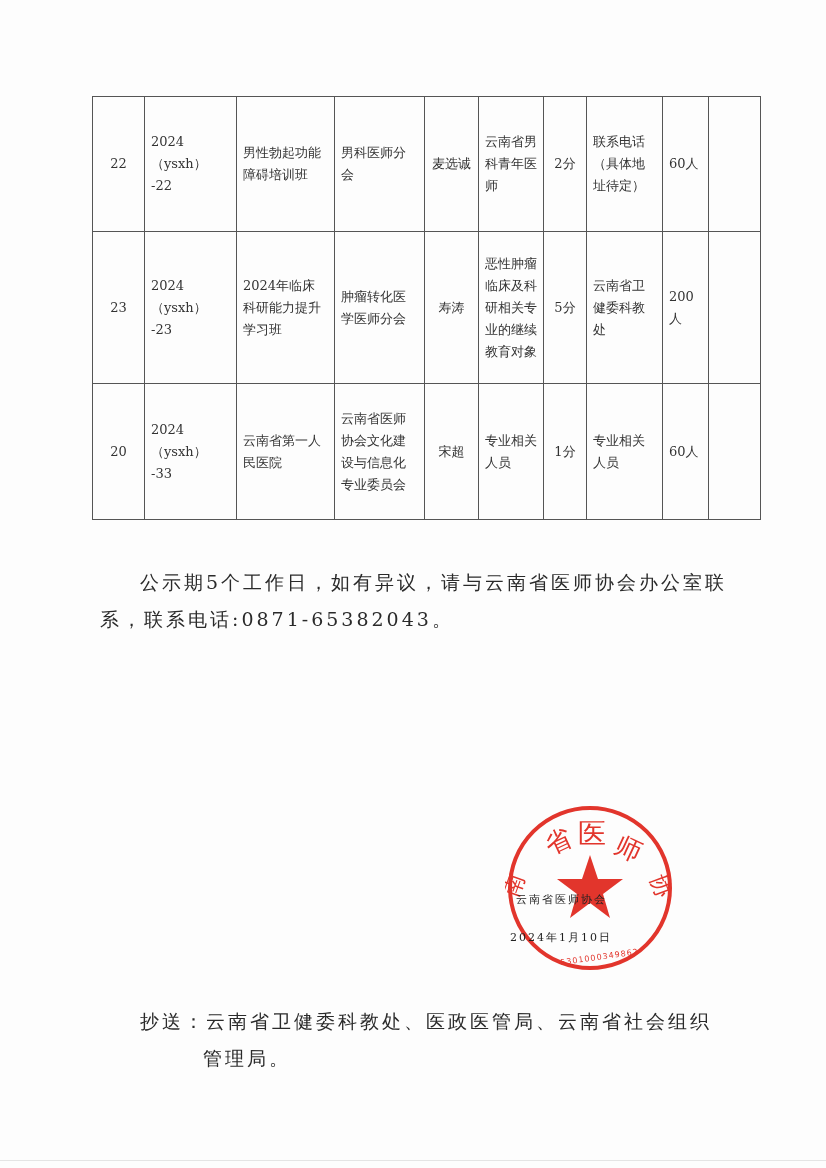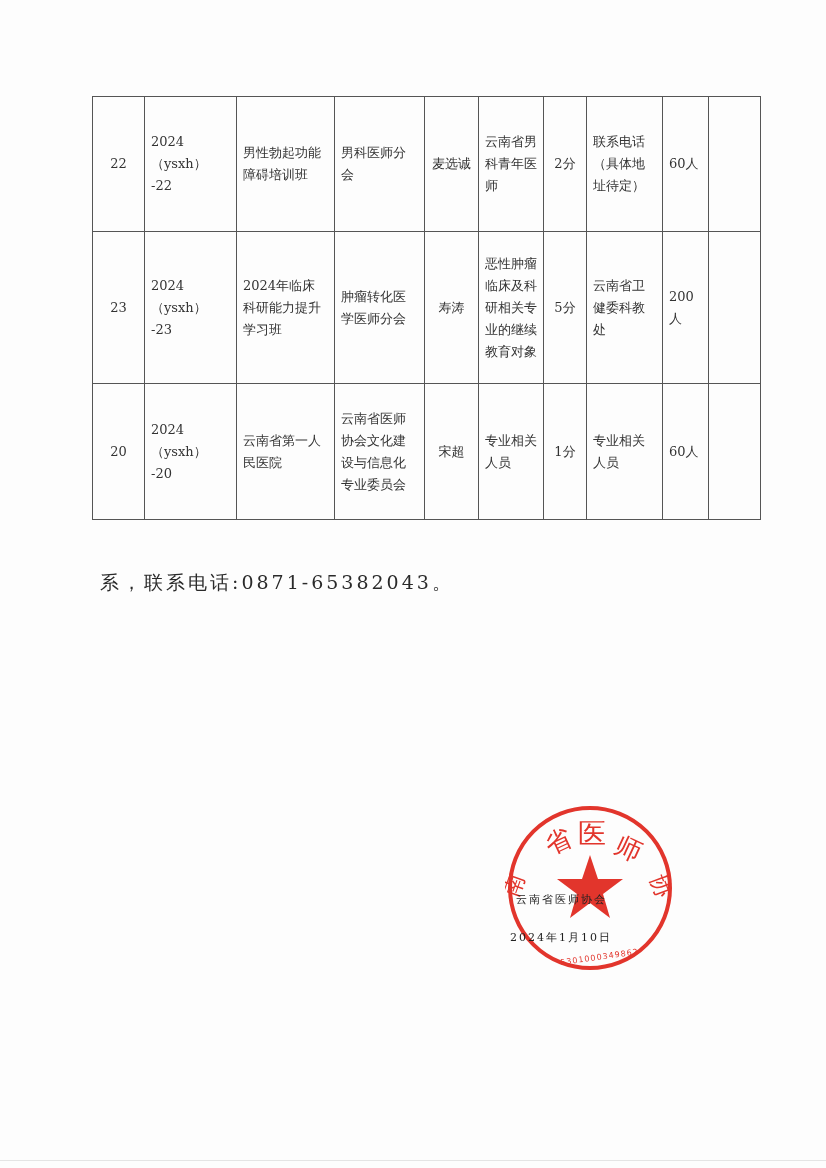--- a/index.html
+++ b/index.html
@@ -65,47 +65,50 @@
     <td>肿瘤转化医学医师分会</td>
     <td class="c">寿涛</td>
     <td>恶性肿瘤临床及科研相关专业的继续教育对象</td>
     <td class="c">5分</td>
     <td>云南省卫健委科教处</td>
     <td>200人</td>
     <td></td>
   </tr>
   <tr style="height:136px">
     <td class="c">20</td>
-    <td><span>2024（ysxh）</span><br><span>-20</span></td>
+    <td><span>2024（ysxh）</span><br><span>-33</span></td>
     <td>云南省第一人民医院</td>
     <td>云南省医师协会文化建设与信息化专业委员会</td>
     <td class="c">宋超</td>
     <td>专业相关人员</td>
     <td class="c">1分</td>
     <td>专业相关人员</td>
     <td>60人</td>
     <td></td>
   </tr>
 </tbody>
   </table>
 
 <div class="para" style="left:100px; top:564px; width:680px;">
+  <div style="padding-left:40px;">公示期5个工作日，如有异议，请与云南省医师协会办公室联</div>
   <div>系，联系电话:0871-65382043。</div>
 </div>
 
 <svg class="seal" viewBox="0 0 170 170">
   <circle cx="85" cy="85" r="80" fill="none" stroke="#e2352c" stroke-width="4"></circle>
   <polygon points="85,52 93,76 118,76 98,91 105,115 85,100 65,115 72,91 52,76 77,76" fill="#e2352c"></polygon>
   <text x="45" y="52" font-size="26" fill="#e2352c" font-family="DejaVu Sans, sans-serif" transform="rotate(-25 45 52)">省</text>
   <text x="73" y="40" font-size="28" fill="#e2352c" font-family="DejaVu Sans, sans-serif">医</text>
   <text x="108" y="48" font-size="26" fill="#e2352c" font-family="DejaVu Sans, sans-serif" transform="rotate(25 108 48)">师</text>
   <text x="12" y="95" font-size="22" fill="#e2352c" font-family="DejaVu Sans, sans-serif" transform="rotate(-70 12 95)">南</text>
   <text x="145" y="75" font-size="22" fill="#e2352c" font-family="DejaVu Sans, sans-serif" transform="rotate(70 145 75)">协</text>
   <text x="55" y="158" font-size="8" fill="#e2352c" font-family="DejaVu Sans, sans-serif" transform="rotate(-8 85 155)" letter-spacing="1">5301000349862</text>
 </svg>
 
 <div class="sign" style="left:516px; top:892px;">云南省医师协会</div>
 <div class="sign" style="left:510px; top:930px;">2024年1月10日</div>
 
 <div class="para" style="left:140px; top:1003px; width:640px;">
+  <div>抄送：云南省卫健委科教处、医政医管局、云南省社会组织</div>
+  <div style="padding-left:63px;">管理局。</div>
 </div>
 
 <div class="scanline"></div>
 
 </body></html>

